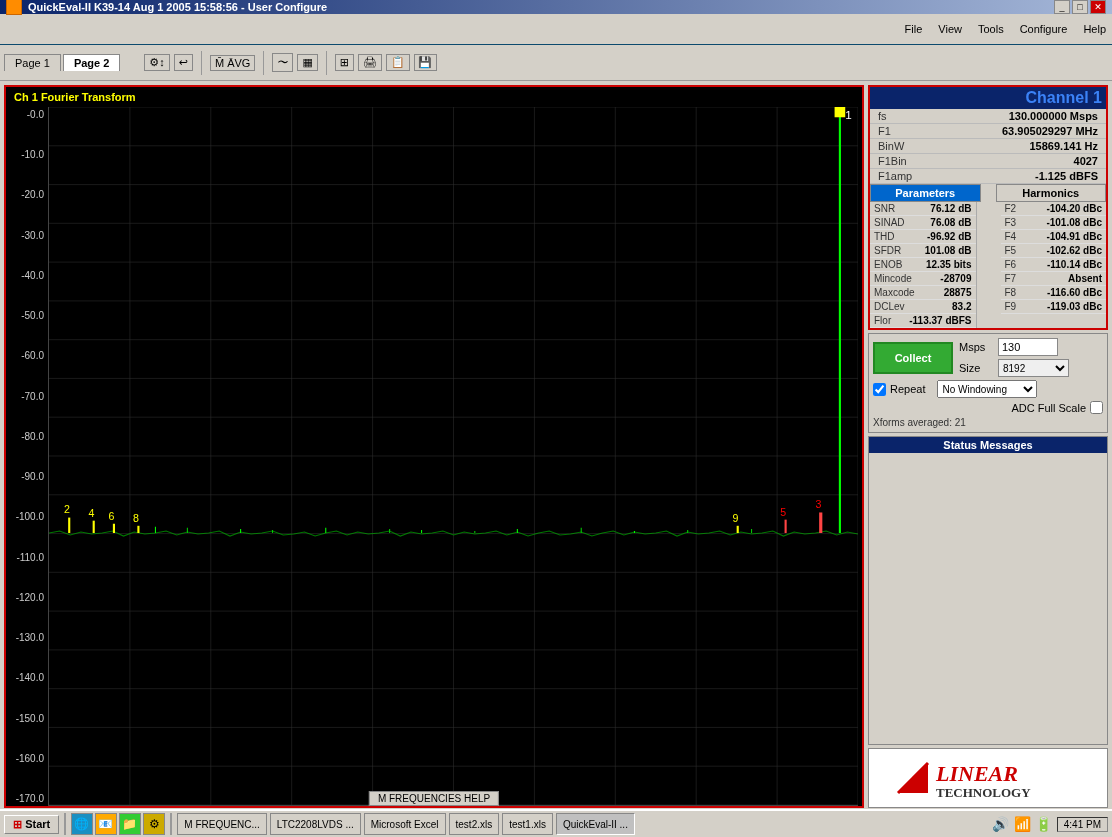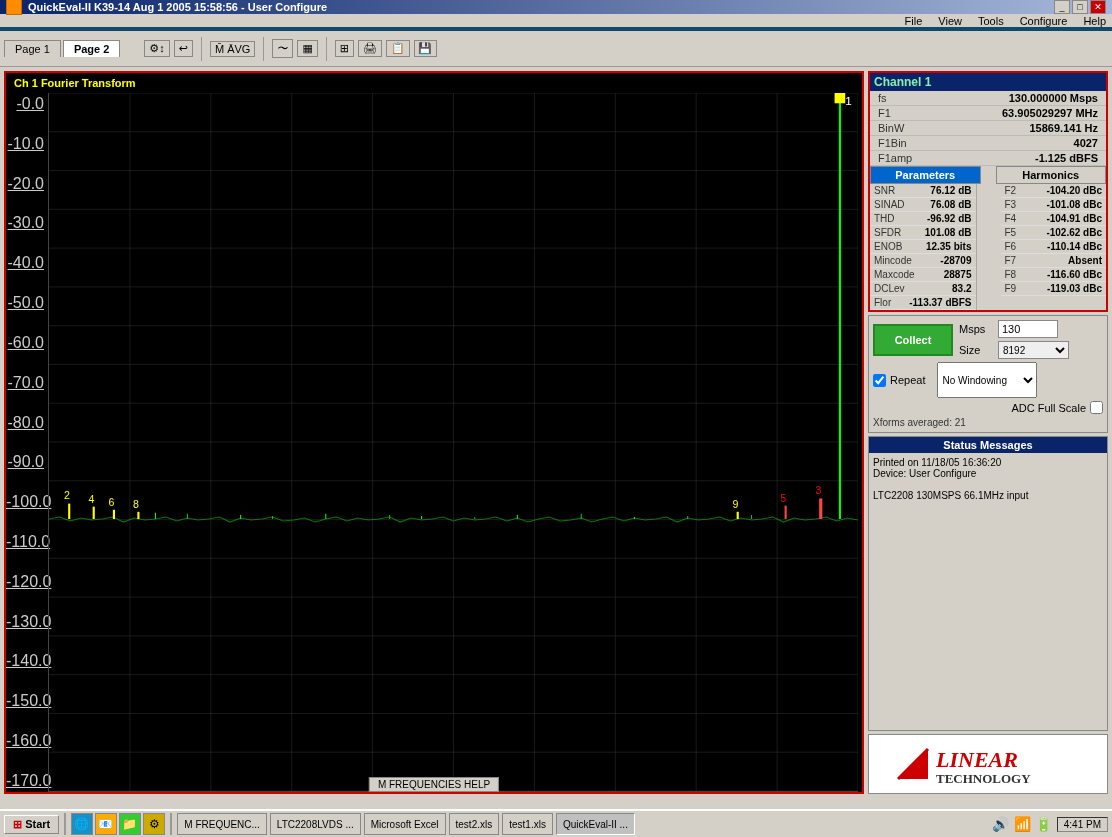--- a/index.html
+++ b/index.html
@@ -22,24 +22,24 @@
       width: 16px; height: 14px; background: #d4d0c8; border: 1px solid #888; color: black;
       font-size: 9px; display: flex; align-items: center; justify-content: center; cursor: pointer;
     }
 
     
     .menu-bar {
       background: #d4d0c8;
       padding: 2px 6px;
       display: flex;
       gap: 16px;
-      height: 17px;
+      height: 31px;
       align-items: center;
       justify-content: flex-end;
-      border-bottom: 4px solid #0c4a6e;
+      border-bottom: 1px solid #0c4a6e;
     }
     .menu-item { font-size: 11px; cursor: pointer; }
 
     
     .toolbar-area {
       background: #d4d0c8;
       display: flex;
       align-items: center;
       padding: 2px 4px;
       height: 36px;
@@ -87,21 +87,21 @@
       position: absolute;
       left: 0;
       top: 20px;
       bottom: 0;
       width: 42px;
       display: flex;
       flex-direction: column;
       justify-content: space-between;
       padding: 2px 0;
     }
-    .y-label { color: #cccccc; font-size: 16px; text-align: right; padding-right: 4px; text-decoration: underline; }
+    .y-label { color: #cccccc; font-size: 10px; text-align: right; padding-right: 4px; }
 
     .chart-plot {
       position: absolute;
       left: 42px;
       top: 20px;
       right: 4px;
       bottom: 0;
       border-left: 1px solid #444;
       border-bottom: 1px solid #444;
     }
@@ -118,24 +118,24 @@
       gap: 3px;
     }
 
     
     .channel-box {
       background: #d4d0c8;
       border: 2px solid #cc0000;
     }
     .channel-header {
       background: #0a246a;
-      color: #86efac;
-      text-align: left;
+      color: #3b82f6;
+      text-align: right;
       padding: 2px 4px;
-      font-size: 12px;
+      font-size: 16px;
       font-weight: bold;
     }
     .channel-row {
       display: flex;
       justify-content: space-between;
       padding: 1px 8px;
       font-size: 11px;
       border-bottom: 1px solid #bbb;
     }
     .channel-row .label { color: #333; }
@@ -582,44 +582,38 @@
               <option>4096</option>
               <option>2048</option>
               <option>1024</option>
             </select>
           </div>
         </div>
       </div>
       <div class="repeat-row">
         <input type="checkbox" id="repeat-cb" checked="" style="">
         <label for="repeat-cb">Repeat</label>
-        <select style="margin-left:8px;font-size:10px;height:36px;width:100px;">
+        <select style="margin-left:8px;font-size:10px;height:18px;width:100px;">
           <option>No Windowing</option>
           <option>Hanning</option>
           <option>Hamming</option>
           <option>Blackman</option>
         </select>
       </div>
       <div class="adc-row">
         <span>ADC Full Scale</span>
         <input type="checkbox" style="">
       </div>
       <div class="xforms-row">
         <span>Xforms averaged: 21</span>
       </div>
     </div>
 
     <div class="status-box">
       <div class="status-header">Status Messages</div>
-      <div class="status-content">
-        <div>Printed on 11/18/05 16:36:20</div>
-        <div>Device: User Configure</div>
-        <div>&nbsp;</div>
-        <div>LTC2208 130MSPS 66.1MHz input</div>
-      </div>
     </div>
 
     <div class="logo-box">
       <svg width="200" height="50" viewBox="0 0 200 50">
 
         <polygon points="10,40 40,10 40,40" fill="#cc0000"></polygon>
         <line x1="10" y1="40" x2="40" y2="10" stroke="#cc0000" stroke-width="3"></line>
 
         <text x="48" y="28" font-family="serif" font-size="22" font-weight="bold" fill="#cc0000" font-style="italic">LINEAR</text>
 

